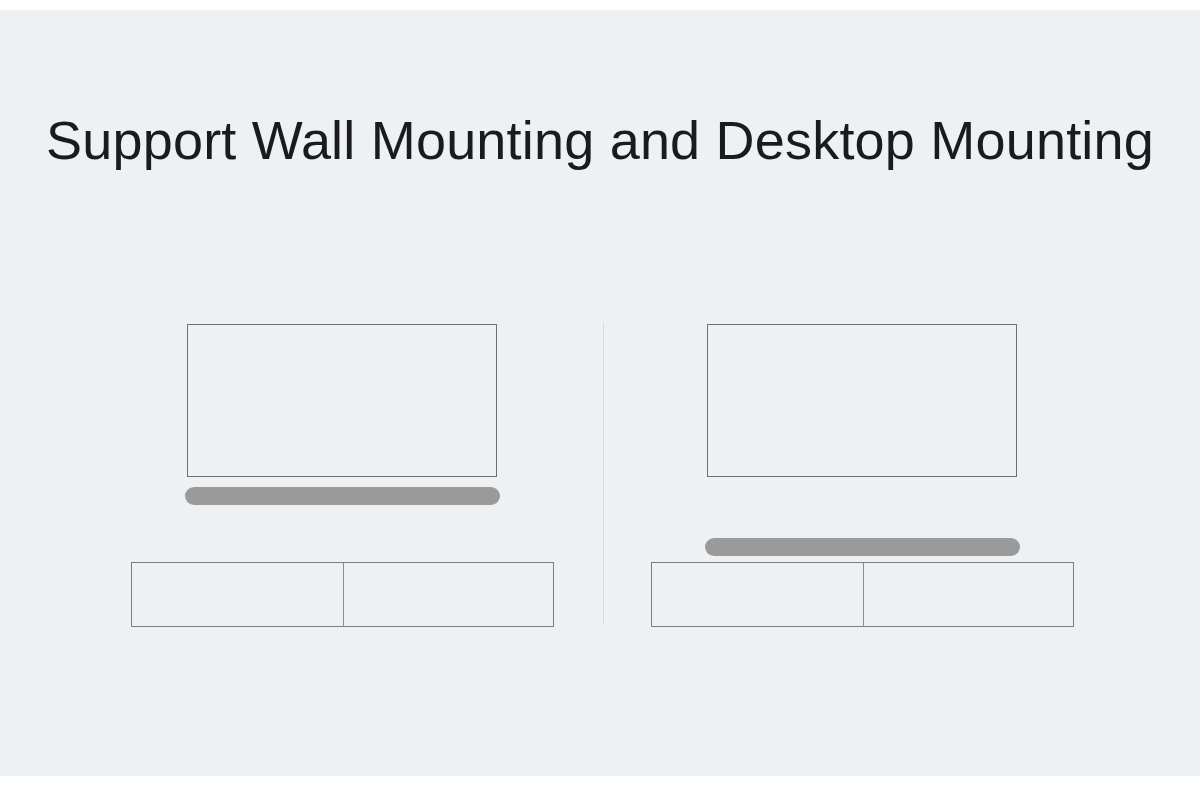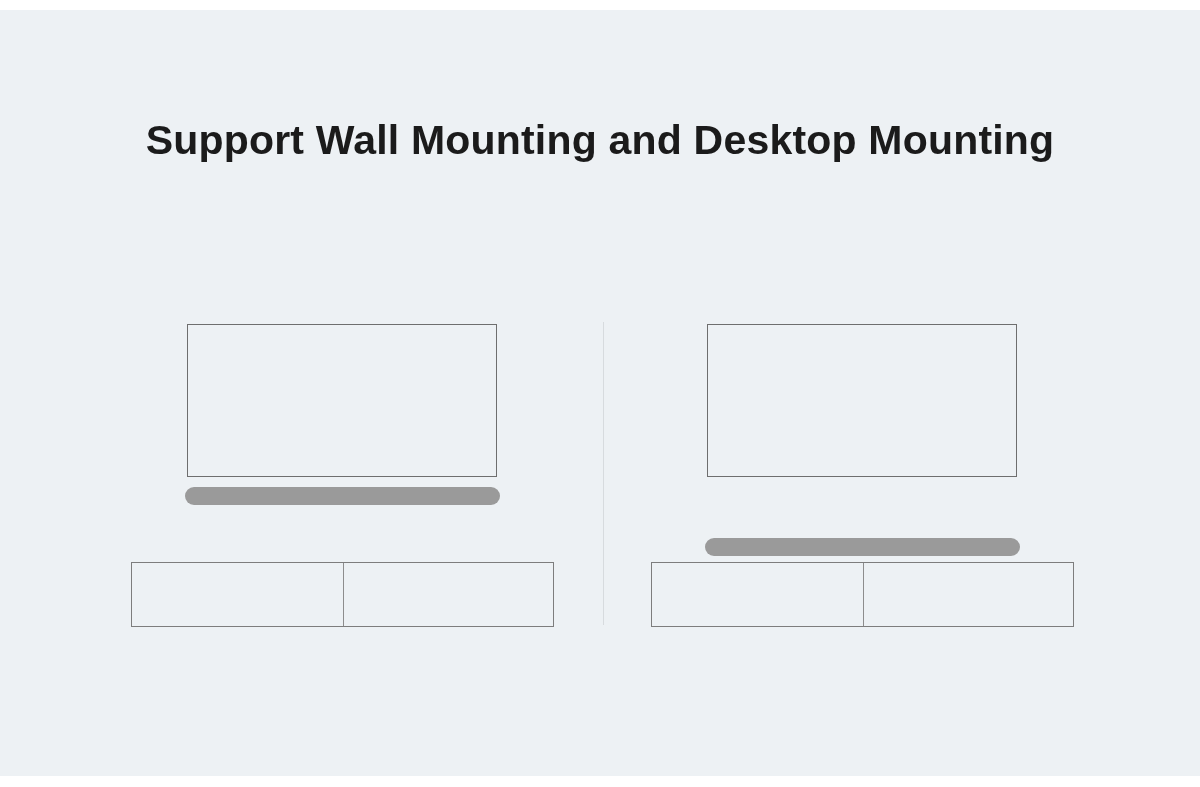--- a/index.html
+++ b/index.html
@@ -23,23 +23,23 @@
     .edge-strip.top { top: 0; height: 10px; }
     .edge-strip.bottom { bottom: 0; height: 11px; }
 
     .title {
       position: absolute;
       left: 0;
       top: 115px;
       width: 1200px;
       margin: 0;
       text-align: center;
-      font-size: 41px;
+      font-size: 54px;
       line-height: 50px;
-      font-weight: 700;
+      font-weight: 400;
       color: #1b1b1b;
       letter-spacing: 0.2px;
     }
 
     .tv {
       position: absolute;
       width: 310px;
       height: 153px;
       border: 1px solid #6e6e6e;
       box-sizing: border-box;

